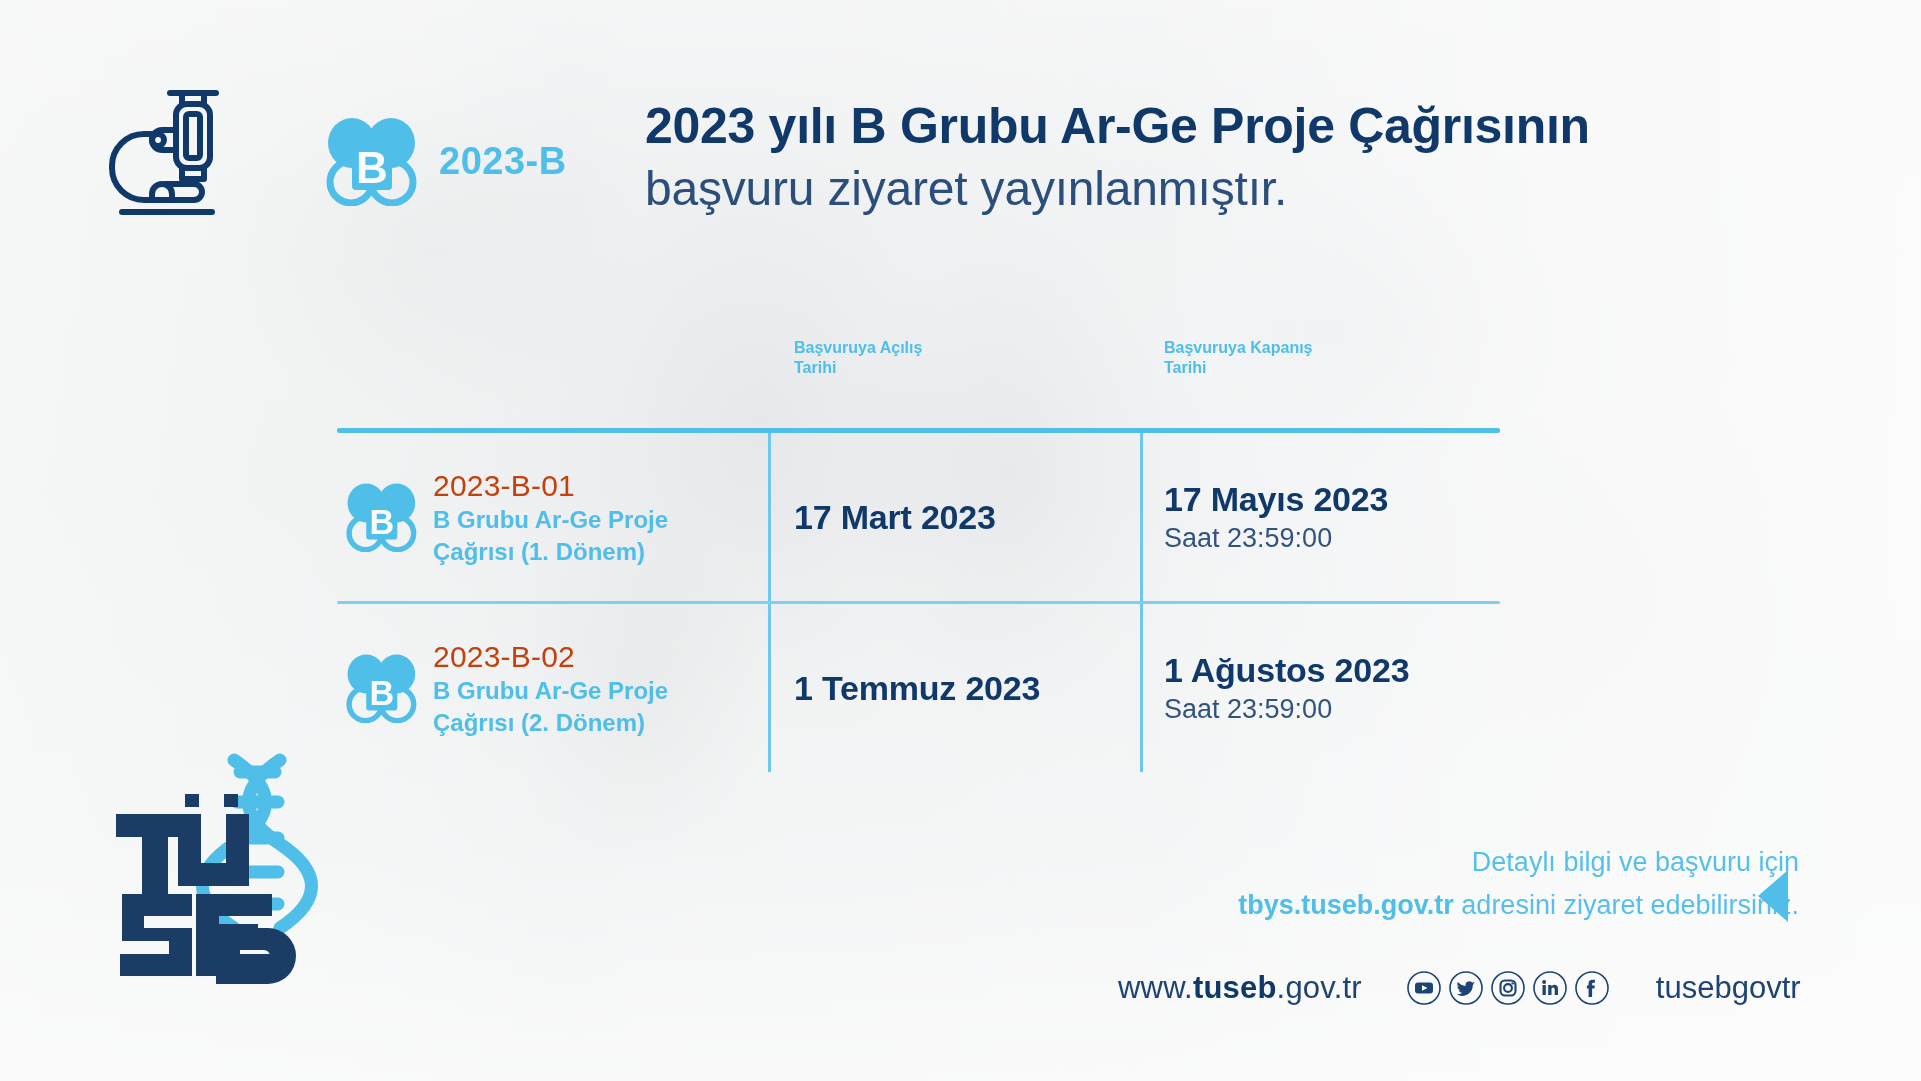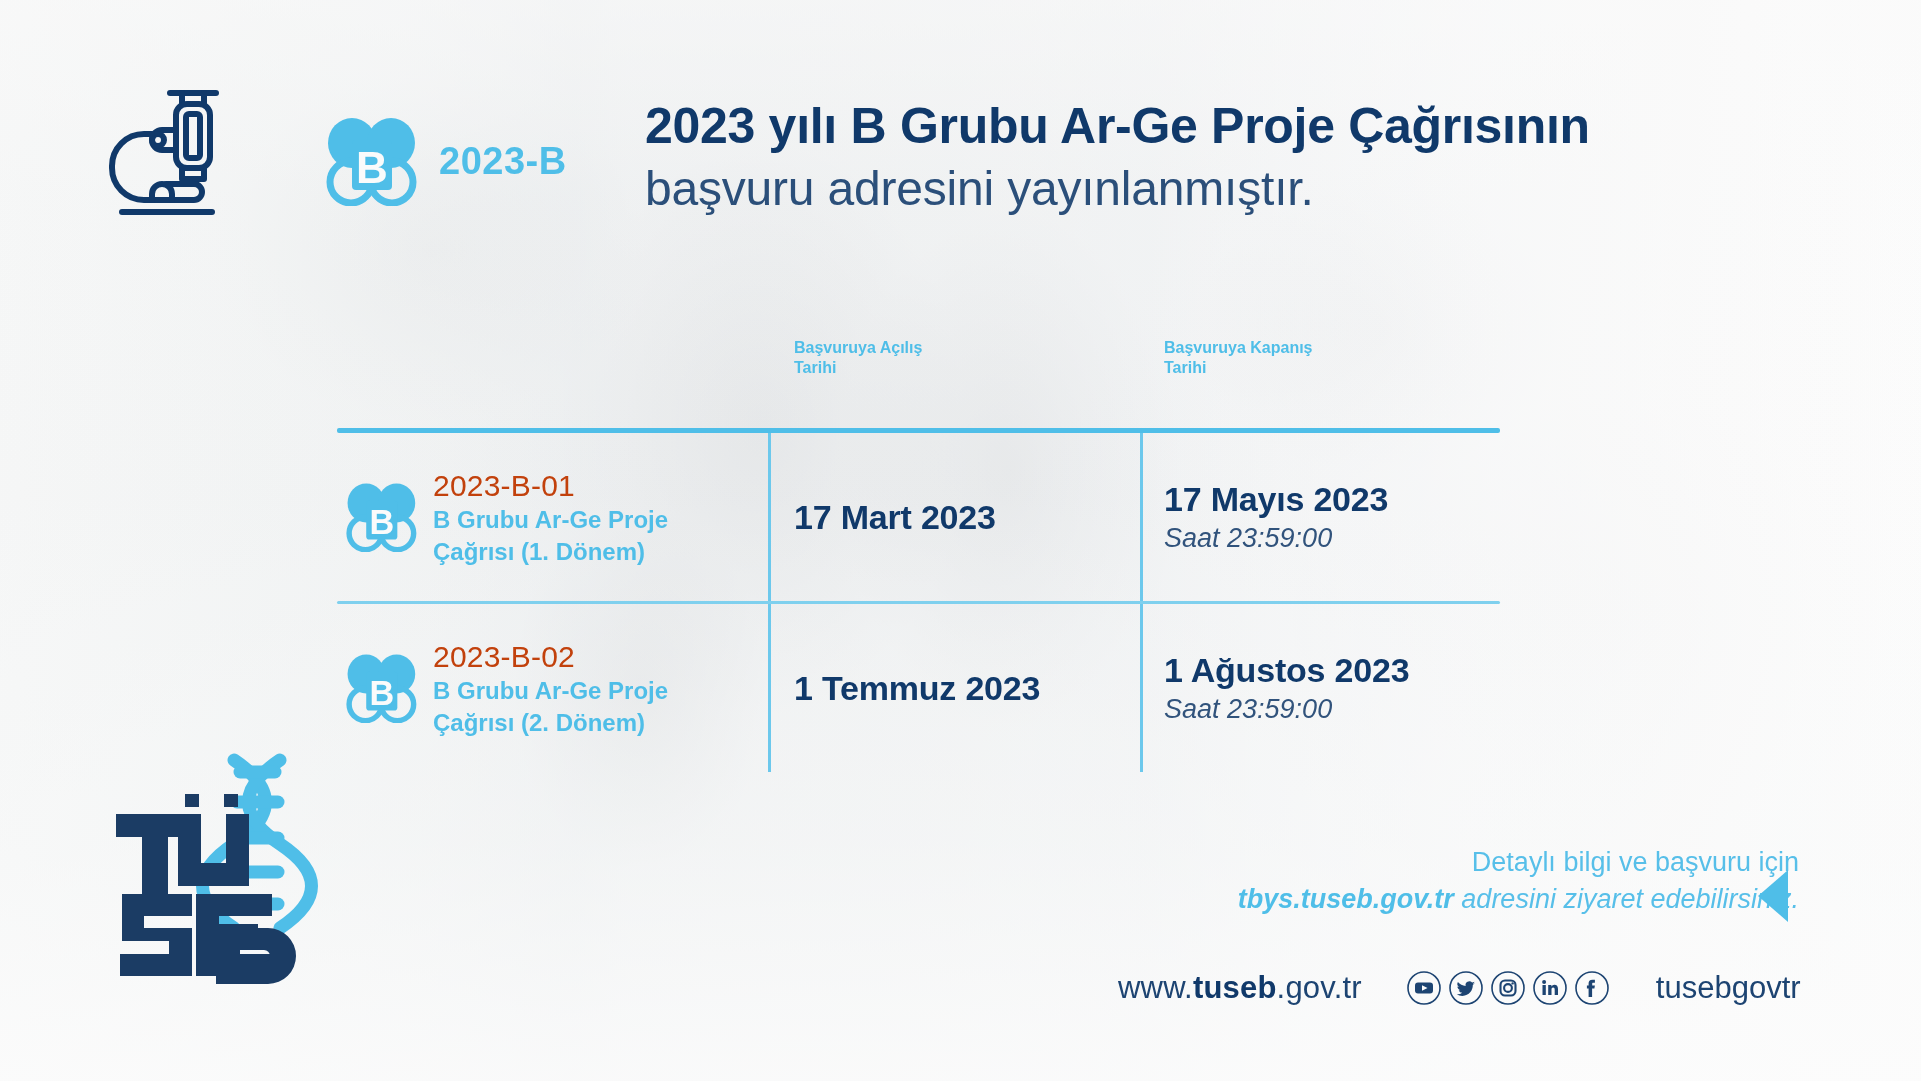--- a/index.html
+++ b/index.html
@@ -94,37 +94,37 @@
   .cell-name{ width:431px; display:flex; align-items:center; gap:16px; padding-left:8px;}
   .cell-name .blogo-sm{ width:72px; height:70px; flex:none; }
   .nm-code{ font-size:30px; color:#c2410c; font-weight:400; line-height:1.18; letter-spacing:.2px;}
   .nm-title{ font-size:24px; font-weight:bold; color:#4FBEE8; line-height:1.24; margin-top:2px;}
 
   .cell-date{ width:372px; display:flex; align-items:center; padding-left:26px; }
   .cell-date .d{ font-size:34px; font-weight:bold; color:#10396A; letter-spacing:-.2px; white-space:nowrap;text-align:right;}
 
   .cell-close{ width:360px; display:flex; flex-direction:column; justify-content:center; padding-left:24px;}
   .cell-close .d{ font-size:34px; font-weight:bold; color:#10396A; letter-spacing:-.2px; white-space:nowrap;}
-  .cell-close .t{ font-size:27px; font-weight:400; color:#31537C; margin-top:4px; white-space:nowrap;font-style:italic;}
+  .cell-close .t{ font-size:27px; font-weight:400; color:#31537C; margin-top:4px; white-space:nowrap;}
 
   .vdiv{ position:absolute; top:0; width:3px; background:#6CC8EC; }
   .vdiv.a{ left:431px; }
   .vdiv.b{ left:803px; }
   .vdiv.full{ height:100%; }
   .vdiv.tail{ height:62px; }
 
   #vtails{ position:absolute; left:337px; top:666px; width:1163px; height:62px; }
 
   
   #cta{
     position:absolute; right:122px; top:845px;
     text-align:right; color:#57BFE9; line-height:1.28;
   }
   #cta .r1{ font-size:27px; font-weight:400; }
-  #cta .r2{ font-size:27px; font-weight:400; margin-top:2px;font-style:italic;}
+  #cta .r2{ font-size:27px; font-weight:400; margin-top:8px;}
   #cta .r2 b{ font-weight:bold; color:#4FBEE8; }
 
   #cta-arrow{
     position:absolute; left:1758px; top:870px;
     width:0;height:0;
     border-top:26px solid transparent;
     border-bottom:26px solid transparent;
     border-right:30px solid #4FBEE8;
   }
 
@@ -178,21 +178,21 @@
         <circle cx="67" cy="66" r="21" fill="none" stroke="#4FBEE8" stroke-width="7"></circle>
         <rect x="27" y="24" width="40" height="50" rx="4" fill="#4FBEE8"></rect>
       </g>
       <text x="47" y="67" font-family="Liberation Sans, sans-serif" font-size="44" font-weight="bold" fill="#fafbfb" text-anchor="middle">B</text>
     </svg>
     <div class="btxt">2023-B</div>
   </div>
 
   <div id="headline">
     <div class="l1">2023 yılı B Grubu Ar-Ge Proje Çağrısının</div>
-    <div class="l2">başvuru adresini yayınlanmıştır.</div>
+    <div class="l2">başvuru ziyaret yayınlanmıştır.</div>
   </div>
 
   <div id="table">
 
     <div class="thead">
       <div class="th-spacer"></div>
       <div class="th c1">
         <div>Başvuruya Açılış</div>
         <div>Tarihi</div>
       </div>

